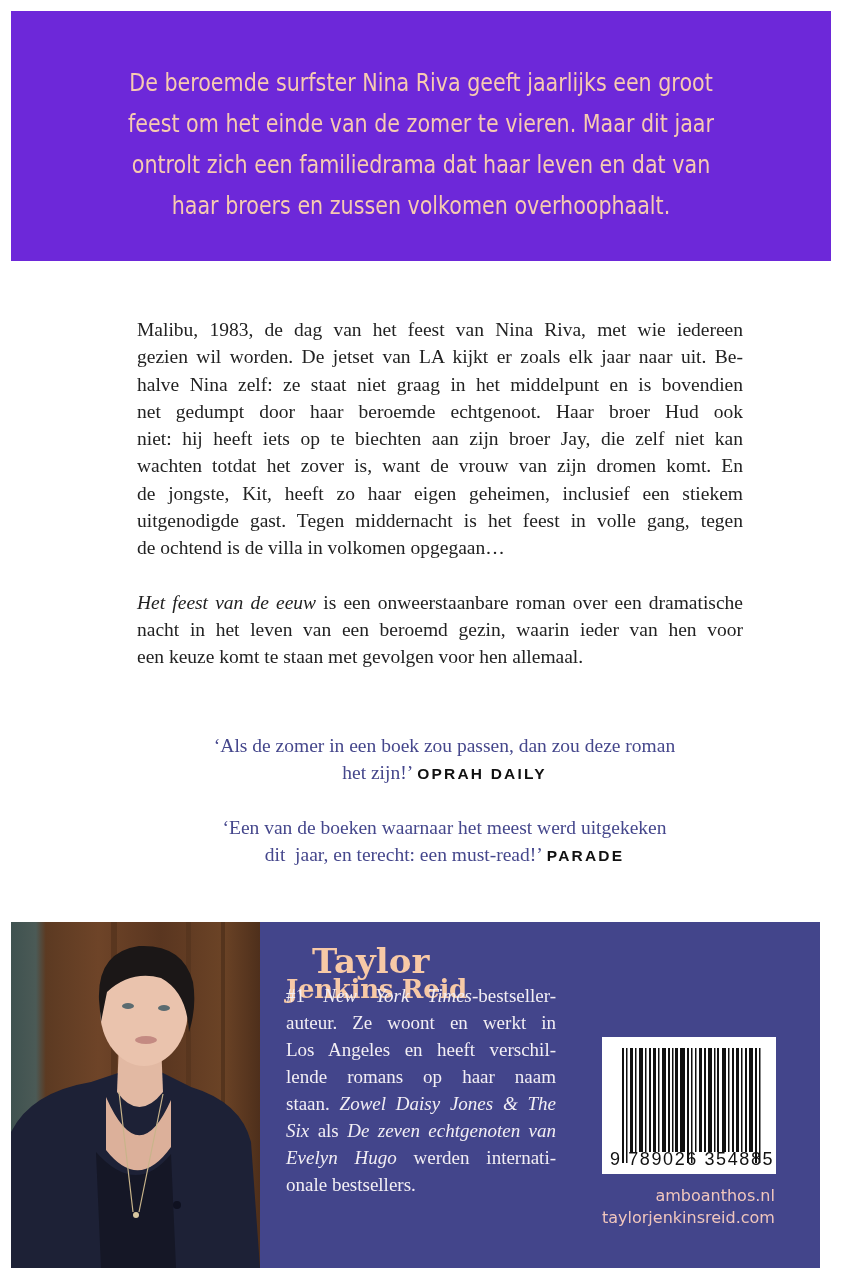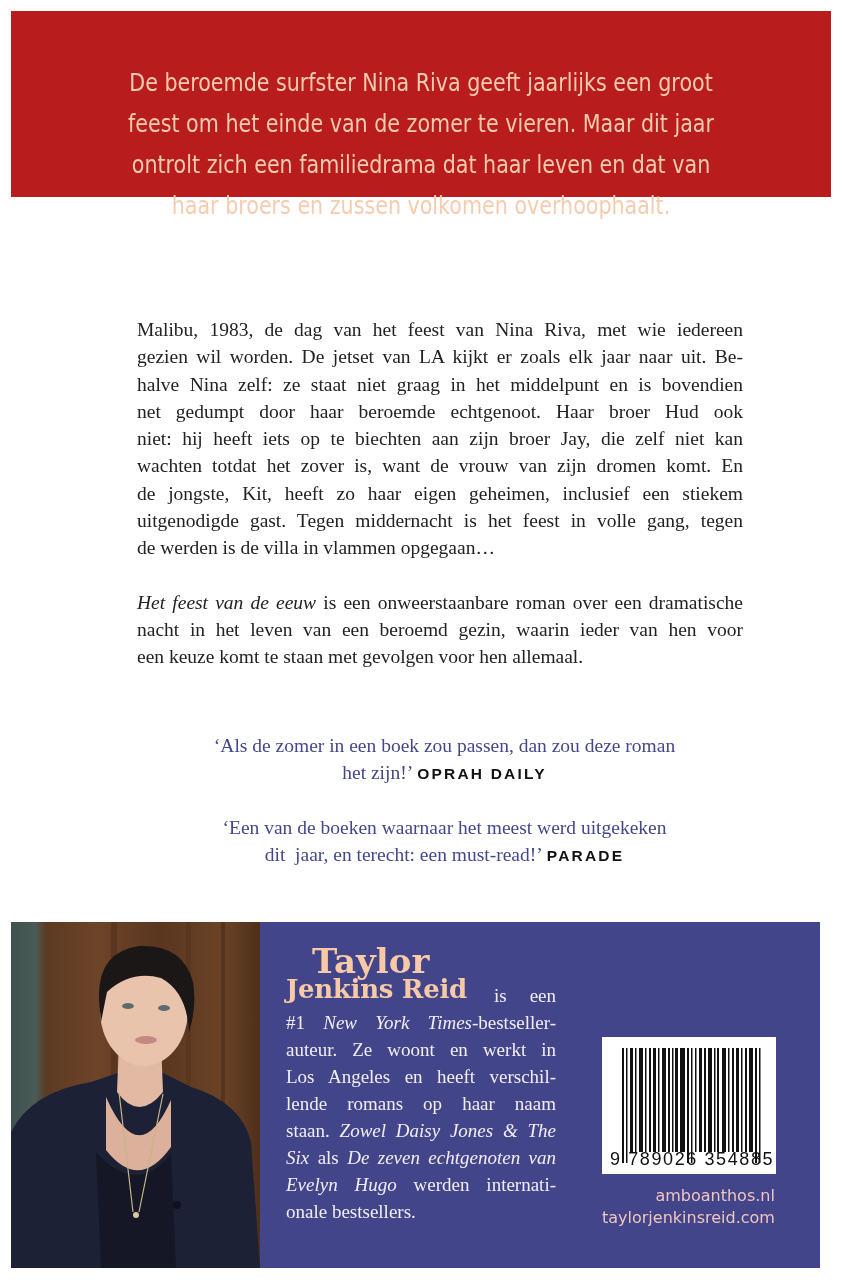--- a/index.html
+++ b/index.html
@@ -1,22 +1,22 @@
 <!DOCTYPE html>
 <html><head>
 <meta charset="utf-8">
 <style>
   html, body { margin: 0; padding: 0; }
   body {
     width: 842px; height: 1280px; background: #ffffff; position: relative; overflow: hidden;
     font-family: "Liberation Serif", serif;
   }
   .banner {
-    position: absolute; left: 11px; top: 11px; width: 820px; height: 186px;
-    background: #b91c1c;
+    position: absolute; left: 11px; top: 11px; width: 820px; height: 250px;
+    background: #6d28d9;
   }
   .banner-text {
     position: absolute; left: 0; right: 0; top: 52px;
     text-align: center; color: #f7cbb0;
     font-family: "DejaVu Sans", sans-serif; font-size: 24px; line-height: 41px;
     transform: scaleX(0.86); transform-origin: center top;
     letter-spacing: 0px;
   }
   .banner-text div { white-space: nowrap; }
 
@@ -91,21 +91,21 @@
 <div class="blurb">
   <div>
     <span class="line">Malibu, 1983, de dag van het feest van Nina Riva, met wie iedereen</span>
     <span class="line">gezien wil worden. De jetset van LA kijkt er zoals elk jaar naar uit. Be-</span>
     <span class="line">halve Nina zelf: ze staat niet graag in het middelpunt en is bovendien</span>
     <span class="line">net gedumpt door haar beroemde echtgenoot. Haar broer Hud ook</span>
     <span class="line">niet: hij heeft iets op te biechten aan zijn broer Jay, die zelf niet kan</span>
     <span class="line">wachten totdat het zover is, want de vrouw van zijn dromen komt. En</span>
     <span class="line">de jongste, Kit, heeft zo haar eigen geheimen, inclusief een stiekem</span>
     <span class="line">uitgenodigde gast. Tegen middernacht is het feest in volle gang, tegen</span>
-    <span class="line last">de werden is de villa in vlammen opgegaan…</span>
+    <span class="line last">de ochtend is de villa in volkomen opgegaan…</span>
   </div>
   <div class="para-gap"></div>
   <div>
     <span class="line"><em>Het feest van de eeuw</em><span> is een onweerstaanbare roman over een dramatische</span></span>
     <span class="line">nacht in het leven van een beroemd gezin, waarin ieder van hen voor</span>
     <span class="line last">een keuze komt te staan met gevolgen voor hen allemaal.</span>
   </div>
 </div>
 
 <div class="quotes">
@@ -148,21 +148,20 @@
     <circle cx="125" cy="293" r="3" fill="#d9c8a0"></circle>
 
     <circle cx="166" cy="283" r="4" fill="#0f1120"></circle>
   </svg>
 </div>
 
 <div class="author-panel">
   <div class="author-name name-first">Taylor</div>
   <div class="author-name name-last">Jenkins Reid</div>
   <div class="bio">
-    <span class="line first" style="padding-left:208px">is een</span>
     <span class="line"><span>#1 </span><em>New York Times</em><span>-bestseller-</span></span>
     <span class="line">auteur. Ze woont en werkt in</span>
     <span class="line">Los Angeles en heeft verschil-</span>
     <span class="line">lende romans op haar naam</span>
     <span class="line"><span style="white-space:pre">staan. </span><em>Zowel Daisy Jones &amp; The</em></span>
     <span class="line"><em>Six</em><span style="white-space:pre"> als </span><em>De zeven echtgenoten van</em></span>
     <span class="line"><em>Evelyn Hugo</em><span style="white-space:pre"> werden internati-</span></span>
     <span class="line last">onale bestsellers.</span>
   </div>
 

